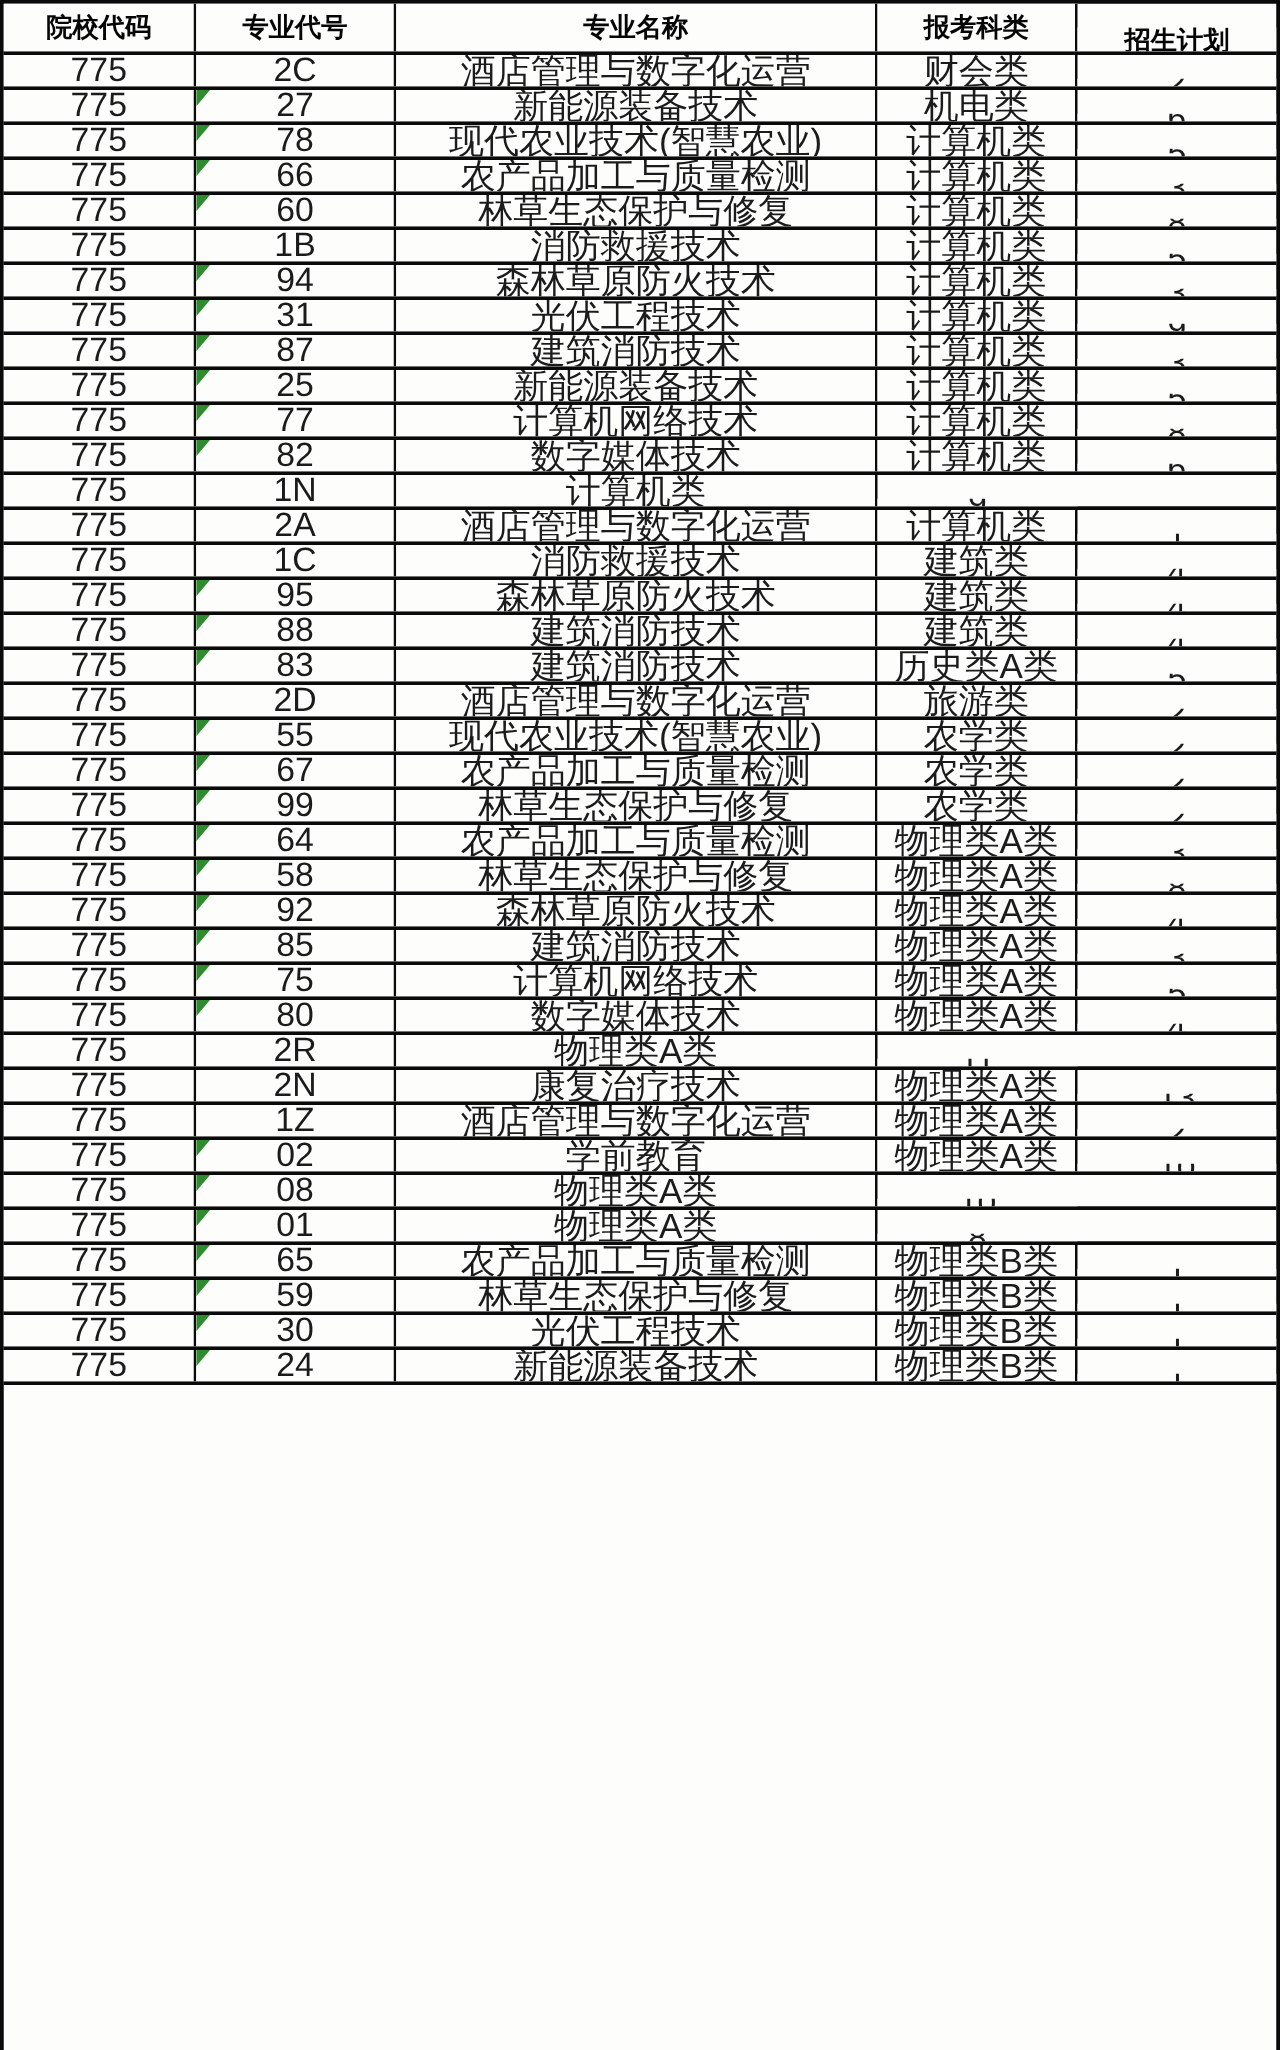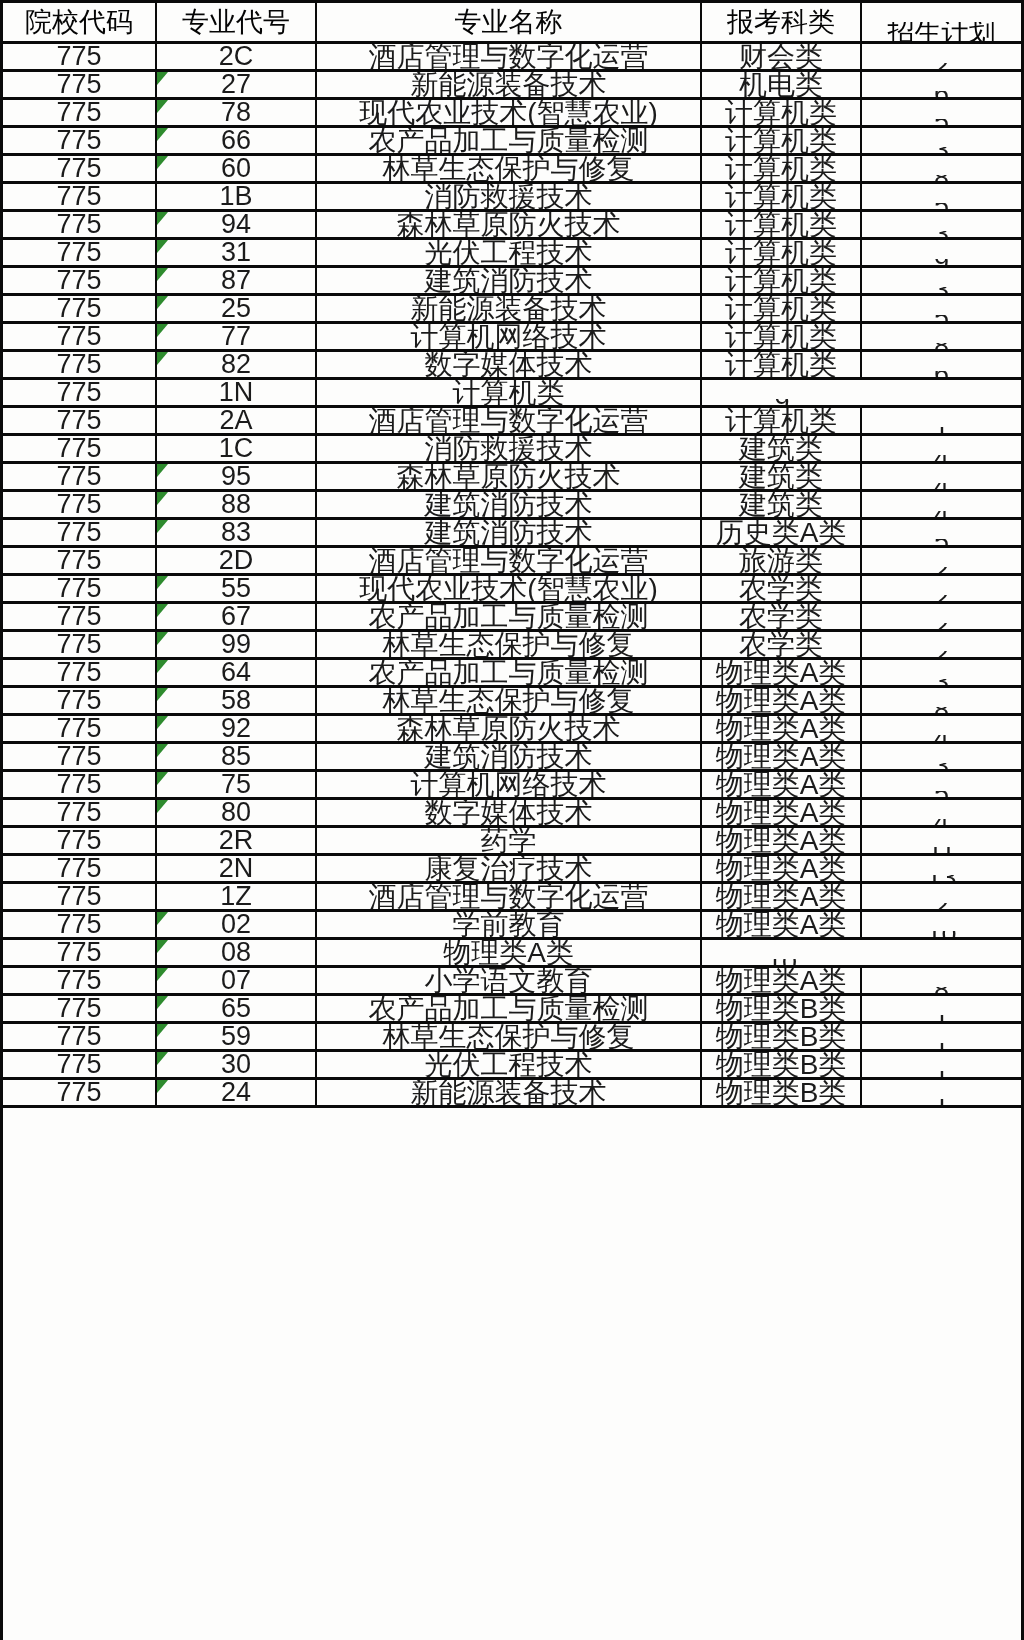--- a/index.html
+++ b/index.html
@@ -37,22 +37,22 @@
     align-items: center;
     justify-content: center;
     font-size: 28px;
     color: #1b1b1b;
     white-space: nowrap;
     overflow: hidden;
     background: #fdfdfc;
   }
   .td:last-child { border-right: none; margin-top: 19px; }
   .header-row .td {
-    font-weight: 400;
-    font-size: 27px;
+    font-weight: 700;
+    font-size: 21px;
     color: #050505;
   }
   .num { font-size: 27px; }
   .tri {
     position: absolute;
     top: 0;
     left: 0;
     width: 0;
     height: 0;
     border-top: 13px solid var(--marker-green, #2e8b2e);
@@ -379,21 +379,20 @@
       <div class="td">物理类A类</div>
       <div class="td num">4</div>
     </div>
 
     <div class="tr">
       <div class="td num">775</div>
       <div class="td num">
 
         <span class="code-text">2R</span>
       </div>
-      <div class="td">药学</div>
       <div class="td">物理类A类</div>
       <div class="td num">11</div>
     </div>
 
     <div class="tr">
       <div class="td num">775</div>
       <div class="td num">
 
         <span class="code-text">2N</span>
       </div>
@@ -431,23 +430,22 @@
         <span class="code-text">08</span>
       </div>
       <div class="td">物理类A类</div>
       <div class="td num">10</div>
     </div>
 
     <div class="tr">
       <div class="td num">775</div>
       <div class="td num">
         <span class="tri"></span>
-        <span class="code-text">07</span>
-      </div>
-      <div class="td">小学语文教育</div>
+        <span class="code-text">01</span>
+      </div>
       <div class="td">物理类A类</div>
       <div class="td num">8</div>
     </div>
 
     <div class="tr">
       <div class="td num">775</div>
       <div class="td num">
         <span class="tri"></span>
         <span class="code-text">65</span>
       </div>

